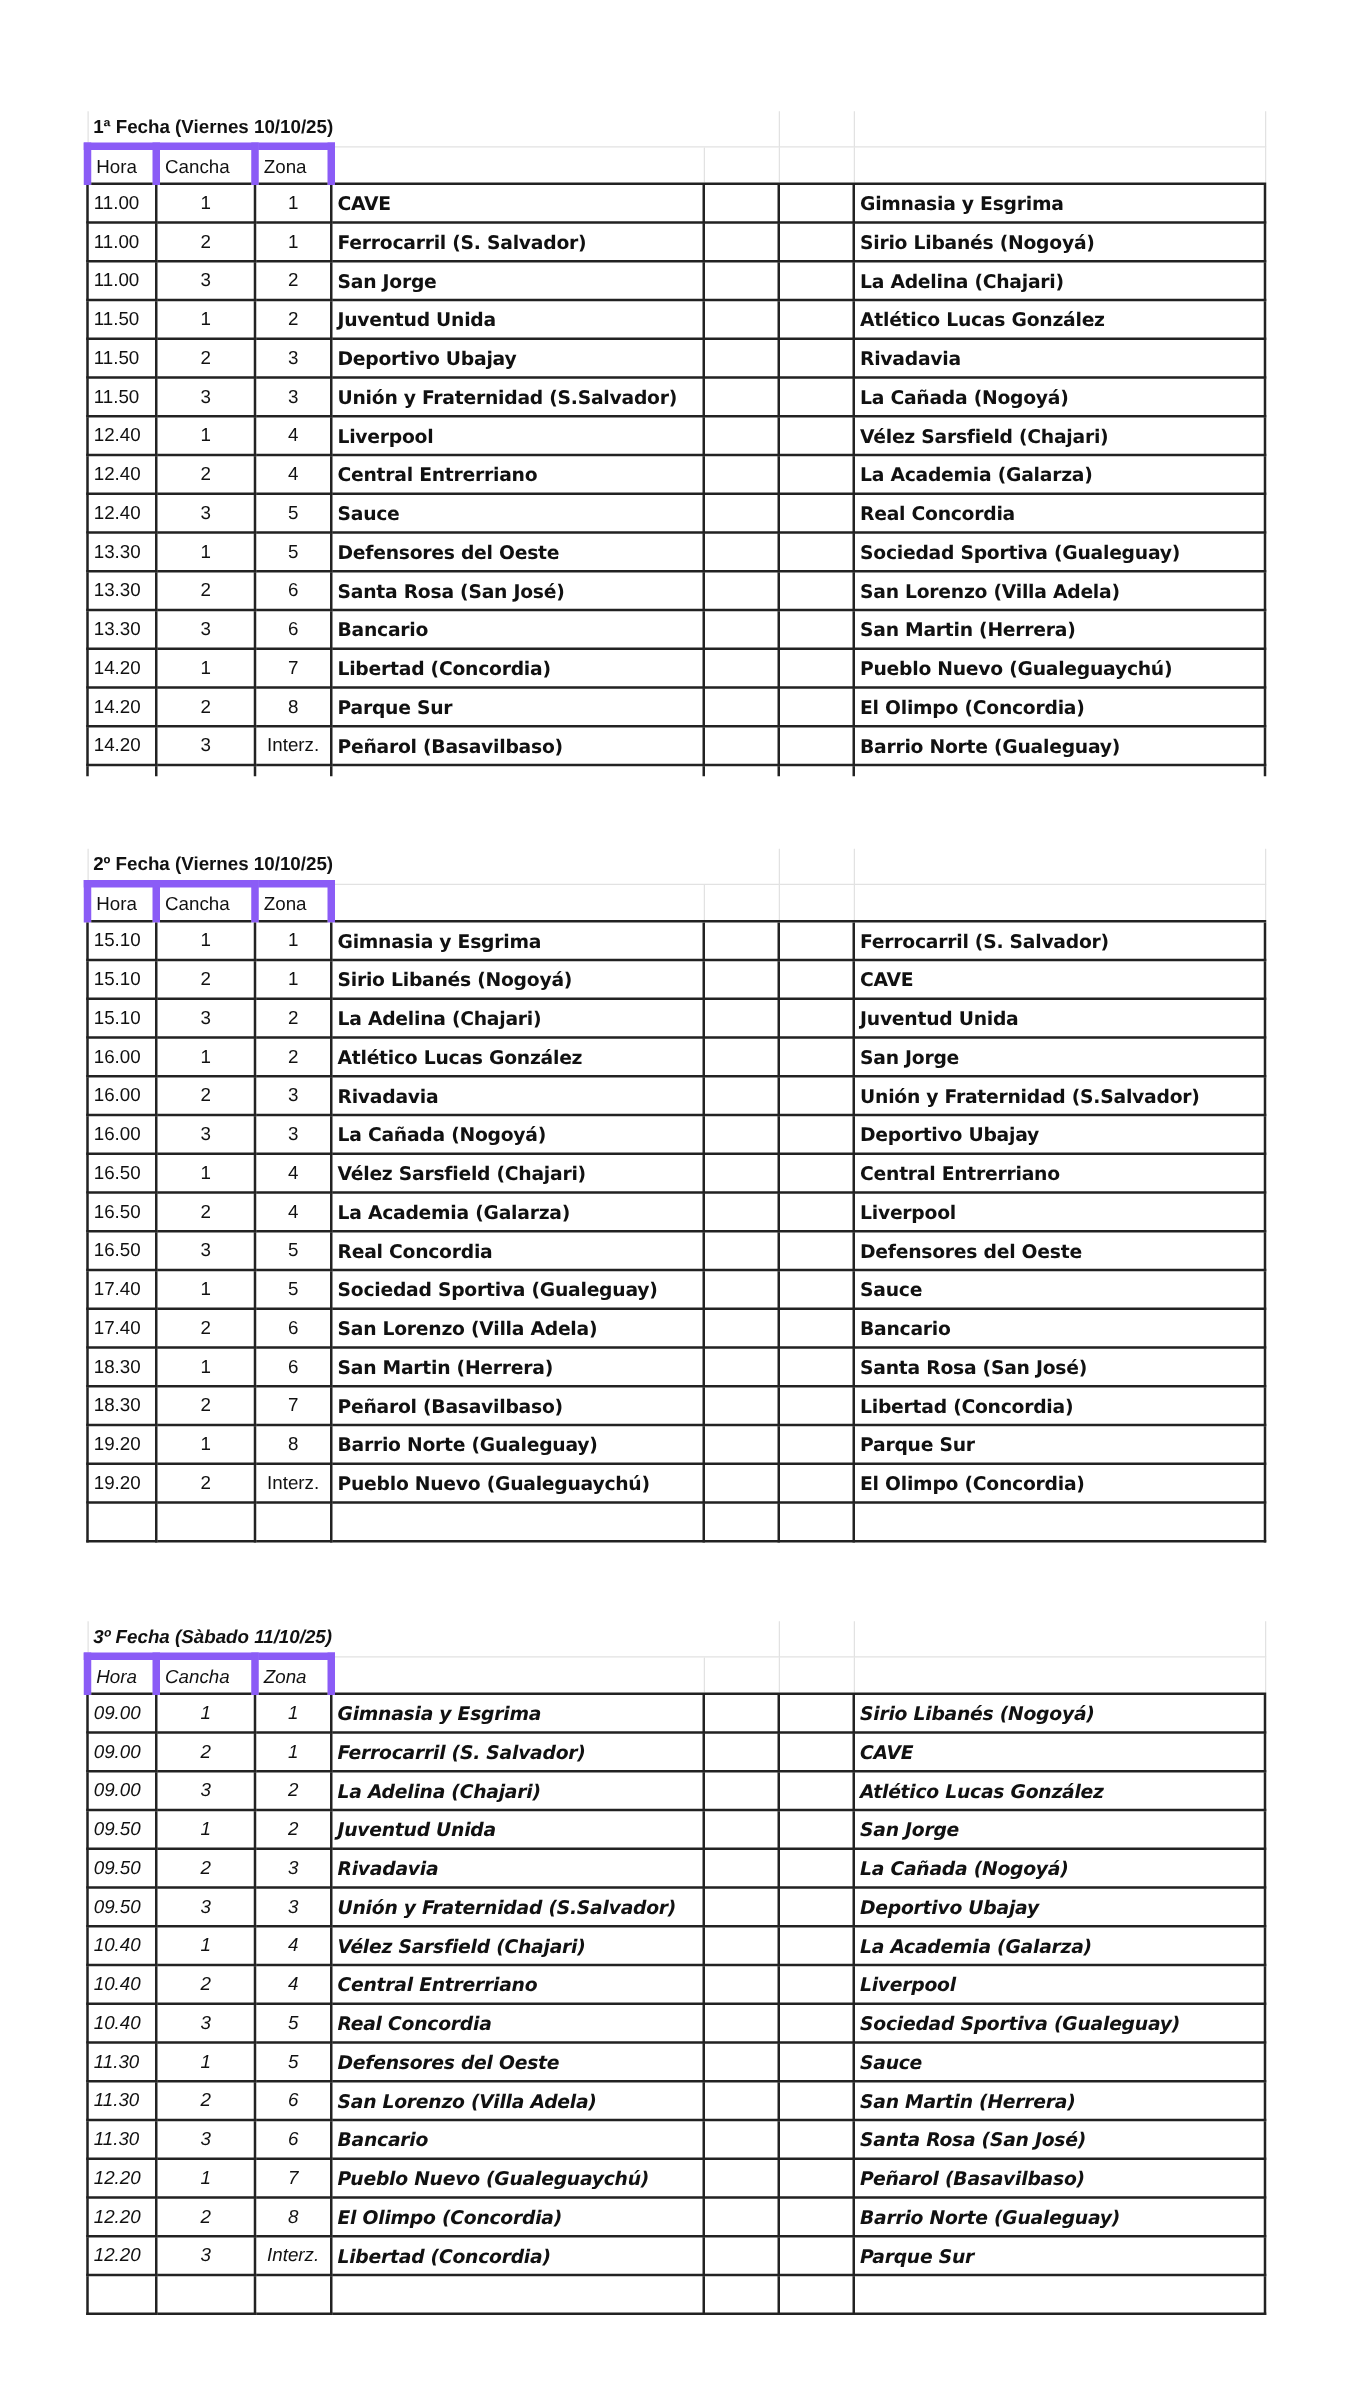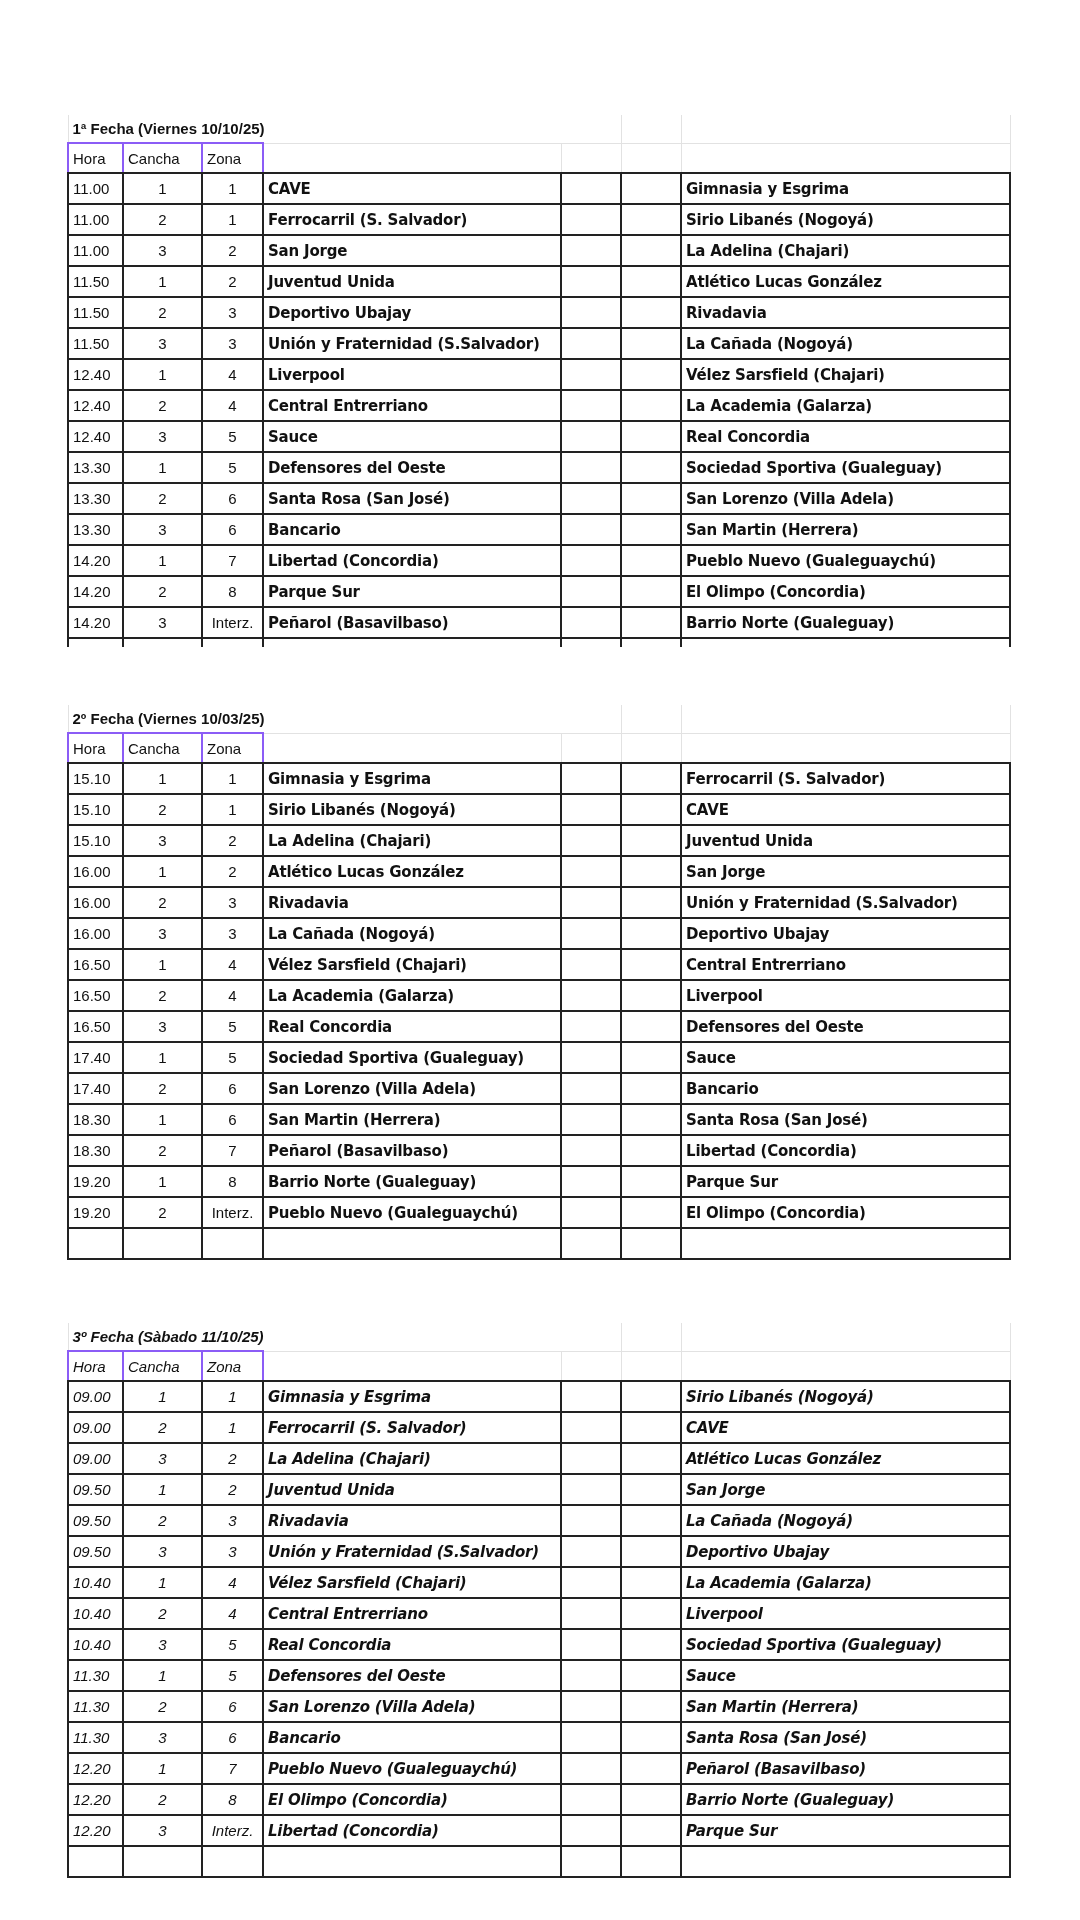--- a/index.html
+++ b/index.html
@@ -1,31 +1,31 @@
 <!DOCTYPE html>
 <html><head>
 <meta charset="utf-8">
 <style>
   html, body { margin: 0; padding: 0; background: #ffffff; }
   body { width: 1080px; height: 1920px; position: relative; overflow: hidden;
          font-family: "Liberation Sans", sans-serif; color: #111; }
-  .sheet { position: absolute; left: 67px; width: 942px; margin-top: 26px; }
+  .sheet { position: absolute; left: 67px; width: 942px; }
   .sheet table { border-collapse: collapse; table-layout: fixed; width: 942px; }
   .sheet td { padding: 0 4px; height: 30px; box-sizing: border-box; white-space: nowrap; overflow: hidden; }
   col.c-hora { width: 55px; }
   col.c-cancha { width: 79px; }
   col.c-zona { width: 61px; }
   col.c-local { width: 298px; }
   col.c-g1 { width: 60px; }
   col.c-g2 { width: 60px; }
   col.c-visit { width: 329px; }
   tr.title-row td { height: 28px; border-right: 1px solid #e2e2e2; border-bottom: 1px solid #e2e2e2; }
   tr.title-row td.title-cell { font-weight: bold; font-size: 15px; border-right: none; border-left: 1px solid #e2e2e2; }
   tr.head-row td { height: 30px; font-size: 15px; border-bottom: 2px solid #222; }
-  tr.head-row td.h { border: 2px solid #8b5cf6; border-bottom: 2px solid #222; }
+  tr.head-row td.h { border: 6px solid #8b5cf6; border-bottom: 2px solid #222; }
   tr.head-row td.hblank { border-right: 1px solid #e2e2e2; border-bottom: 2px solid #222; }
   tr.data-row td { height: 31px; border: 2px solid #222; font-size: 15px; }
   td.num { text-align: center; }
   td.hora { text-align: left; }
   td.team { font-family: "DejaVu Sans", sans-serif; font-weight: bold; font-size: 14px; letter-spacing: -0.2px; }
   td.zona-txt { font-size: 14px; }
   .stub td { height: 9px; border-left: 2px solid #222; border-right: 2px solid #222; border-top: 2px solid #222; border-bottom: none; }
 </style>
 </head>
 <body>
@@ -210,21 +210,21 @@
         <col class="c-hora">
         <col class="c-cancha">
         <col class="c-zona">
         <col class="c-local">
         <col class="c-g1">
         <col class="c-g2">
         <col class="c-visit">
       </colgroup>
       <tbody>
         <tr class="title-row">
-          <td class="title-cell" colspan="4">2º Fecha (Viernes 10/03/25)</td>
+          <td class="title-cell" colspan="4">2º Fecha (Viernes 10/10/25)</td>
           <td></td>
           <td></td>
           <td></td>
         </tr>
         <tr class="head-row">
           <td class="h">Hora</td>
           <td class="h">Cancha</td>
           <td class="h">Zona</td>
           <td class="hblank"></td>
           <td class="hblank"></td>

